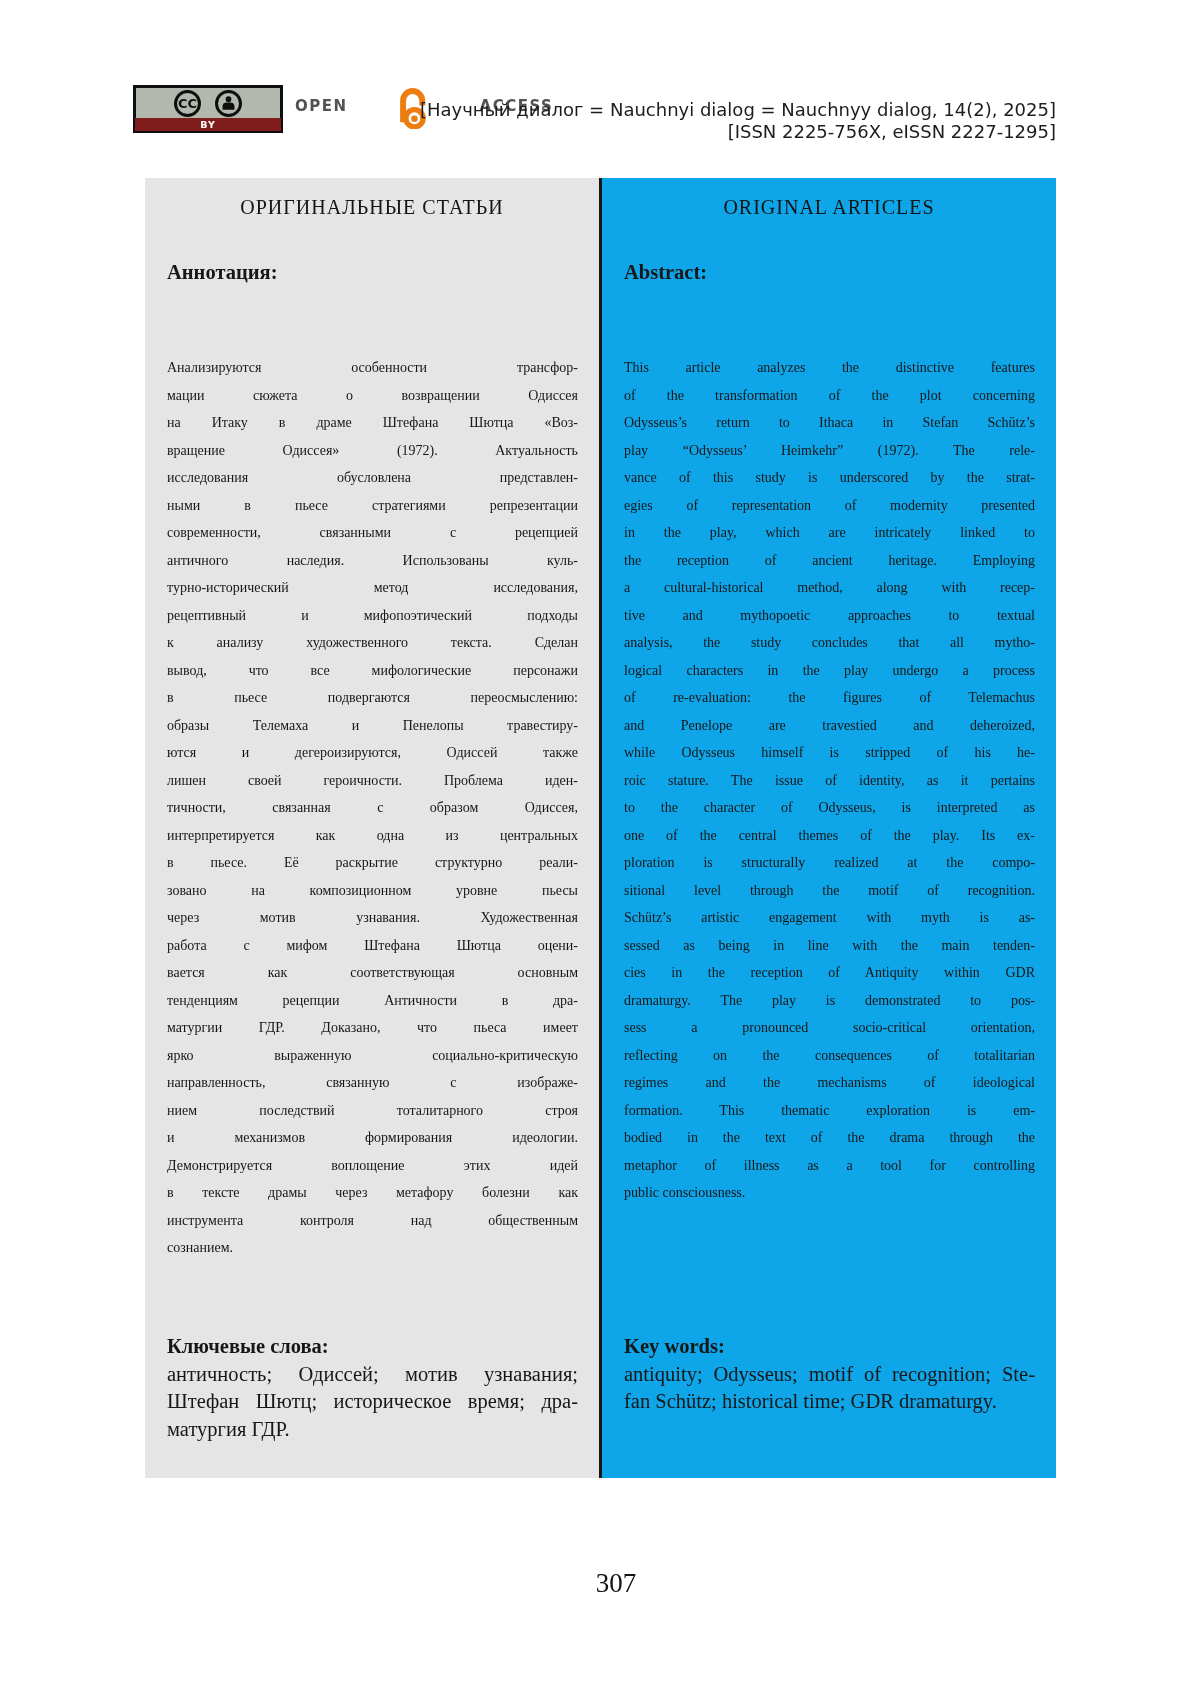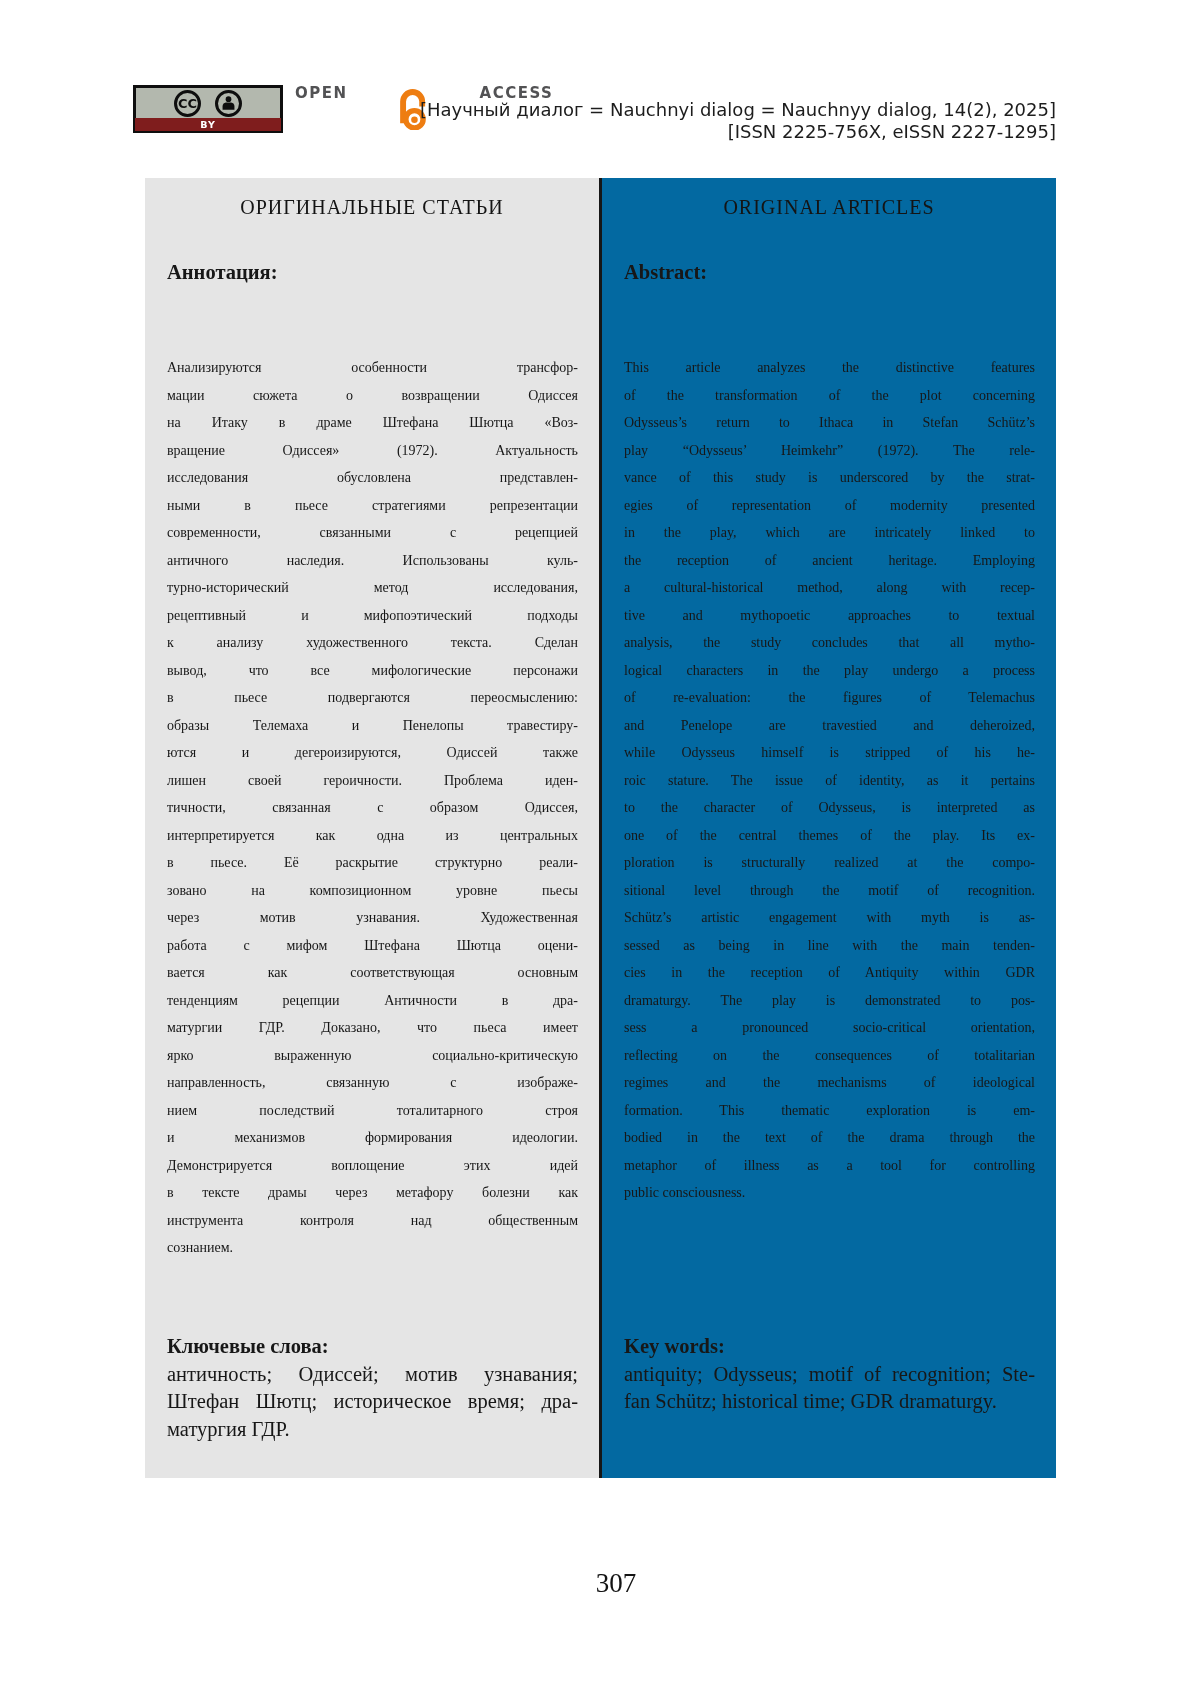--- a/index.html
+++ b/index.html
@@ -34,21 +34,21 @@
   .cc-circle svg { width:19px; height:19px; }
   .cc-badge-bar {
     position:absolute; left:-1px; right:-1px; bottom:-1px; height:13px;
     background:#7f1d1d;
     color:#ffffff; font-family:"DejaVu Sans",sans-serif; font-weight:bold; font-size:9.5px;
     display:flex; align-items:center; justify-content:center; letter-spacing:1px;
   }
 
   .oa-logo {
     position:absolute; left:295px; top:84px; height:44px;
-    display:flex; align-items:flex-start;gap:44px;
+    display:flex; align-items:center;gap:44px;
   }
   .oa-word {
     font-family:"DejaVu Sans",sans-serif; font-weight:bold;
     font-size:15px; letter-spacing:1.5px; color:#525254;
   }
   .oa-lock { width:40px; height:46px; margin:0 2px; }
 
   .journal-info {
     position:absolute; right:144px; top:99px;
     text-align:right;
@@ -58,21 +58,21 @@
   }
 
   
   .columns {
     position:absolute; left:145px; top:178px;
     width:911px; height:1300px;
     display:grid; grid-template-columns:454px 3px 454px;
   }
   .col { position:relative; box-sizing:border-box; }
   .col-left  { background:#e5e5e5; }
-  .col-right { background:#0369a1;font-family:Liberation Serif, serif; }
+  .col-right { background:#0ea5e9;font-family:Liberation Serif, serif; }
   .divider   { background:#161616; }
 
   .col-header {
     position:absolute; top:18px; left:0; right:0;
     text-align:center; font-size:20px; letter-spacing:1px; color:#141414;
   }
   .abs-label {
     position:absolute; top:83px; left:22px;
     font-weight:bold; font-size:20.5px;
   }

